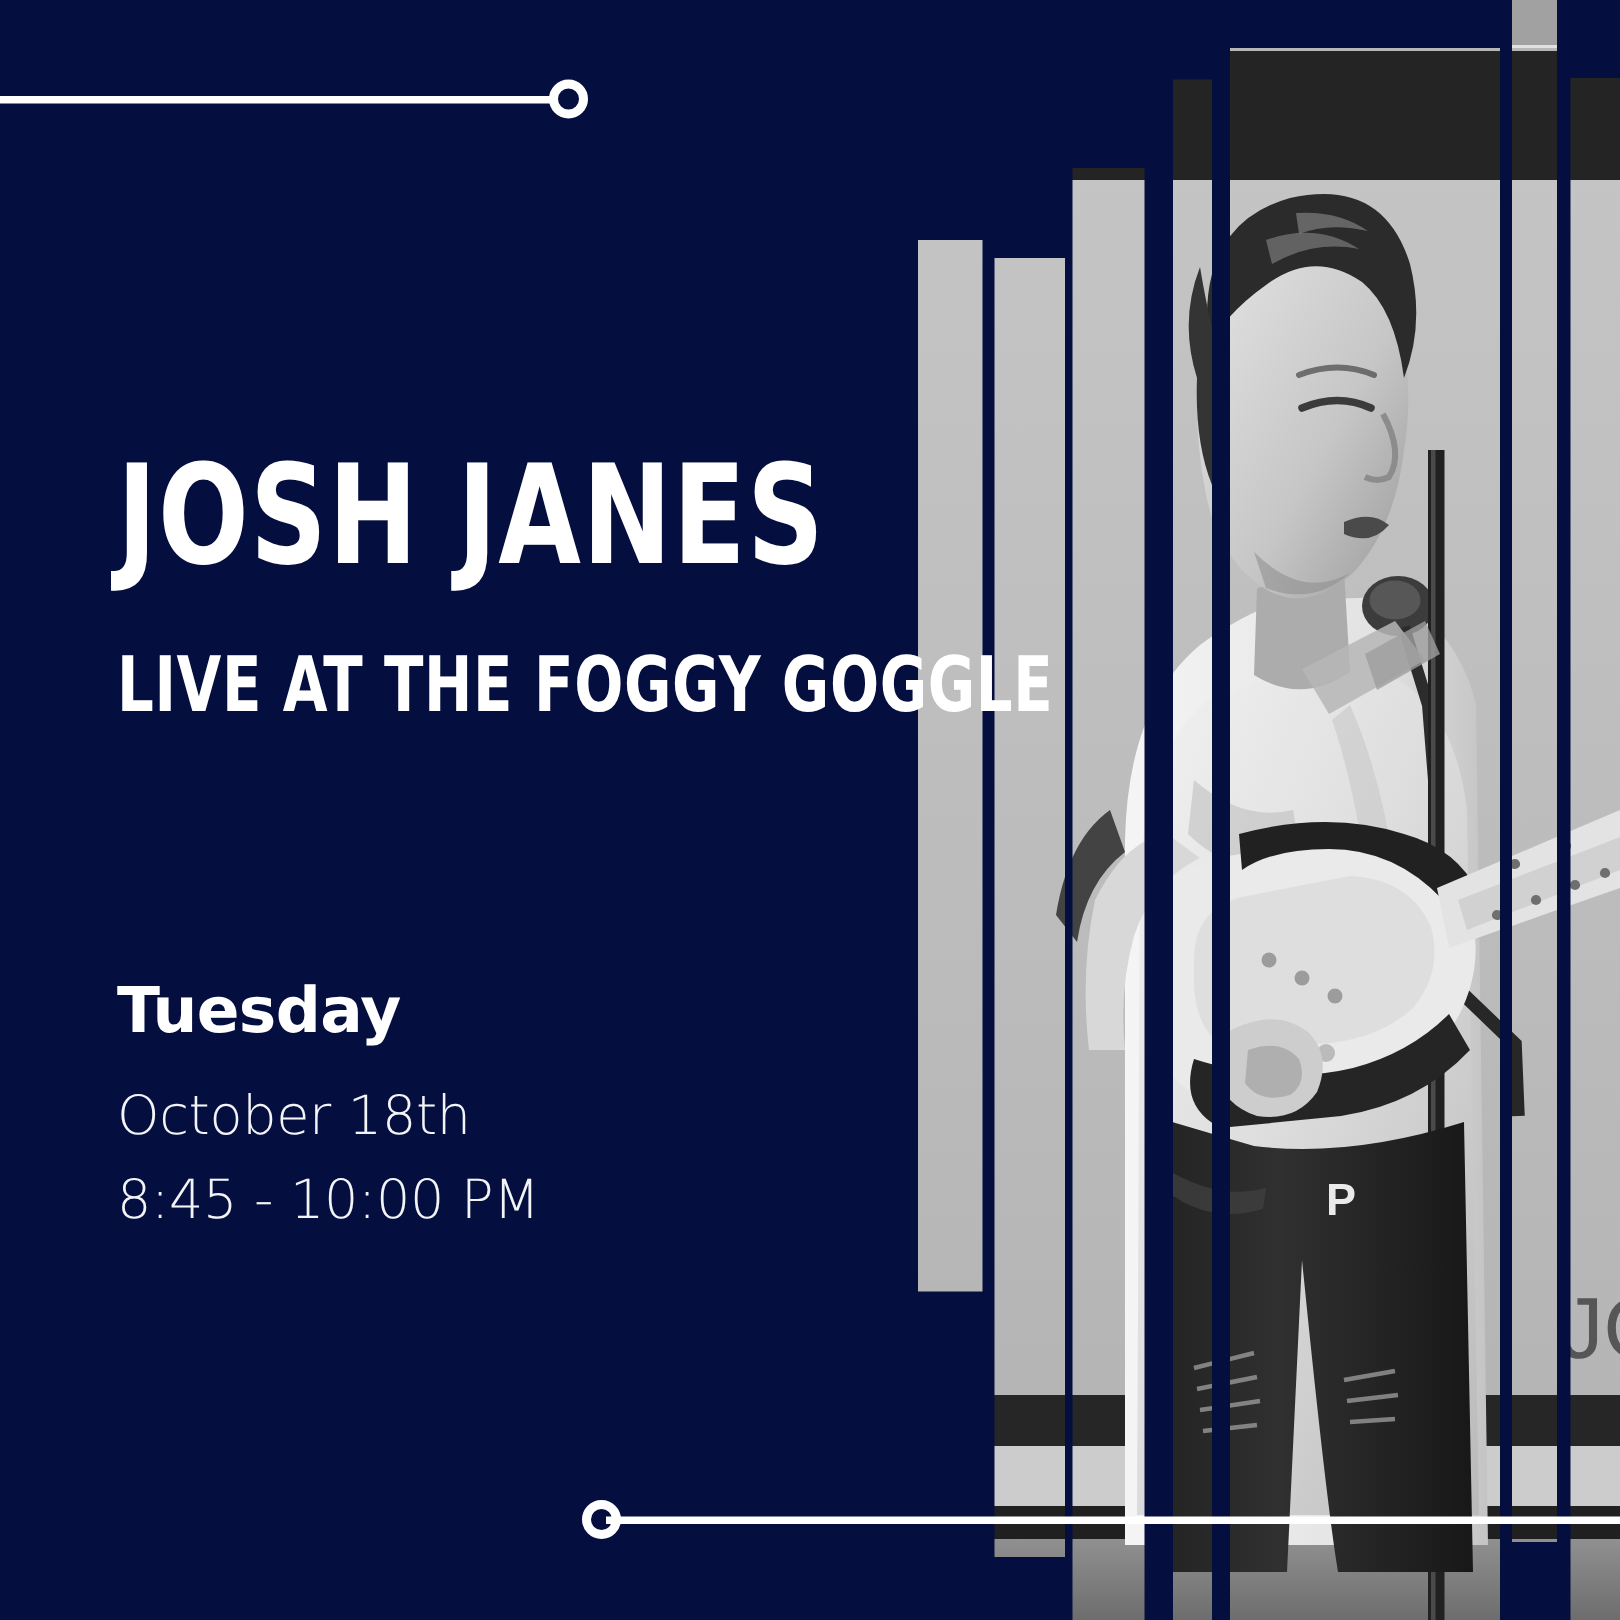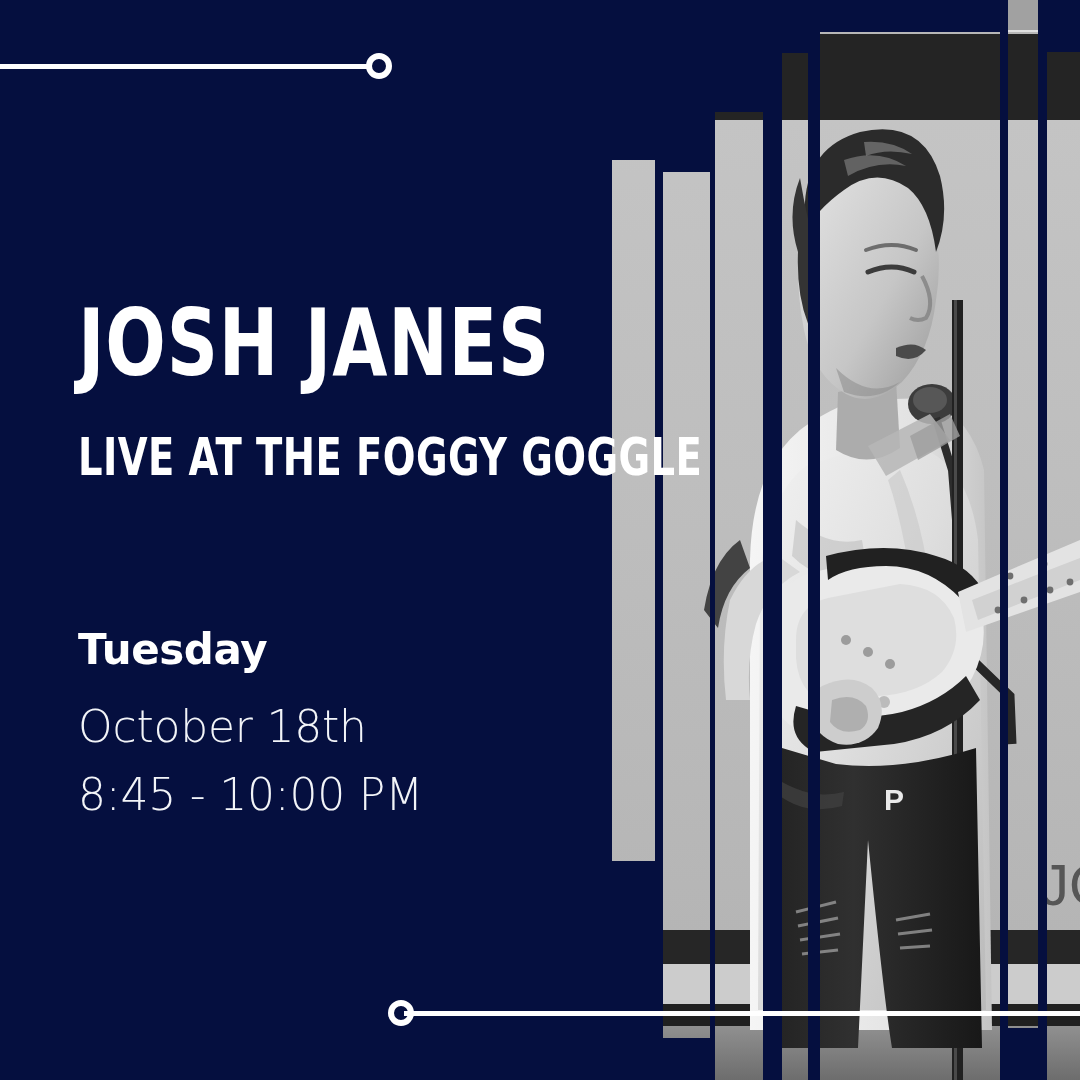--- a/index.html
+++ b/index.html
@@ -80,36 +80,36 @@
     font-weight: 700;
     font-size: 51px;
     line-height: 1;
     letter-spacing: 0.5px;
     transform: scaleX(0.84);
     transform-origin: left center;
     white-space: nowrap;
     margin: 0;
   }
   .details {
-    top: 626px;
+    top: 650px;
     color: #ffffff;
   }
   .detail-day {
     font-family: "DejaVu Sans", sans-serif;
     font-weight: 700;
     font-size: 42px;
     line-height: 1.16;
     letter-spacing: -0.4px;
     margin: 0 0 18px 0;
     white-space: nowrap;
   }
   .detail-line {
     font-family: "DejaVu Sans", sans-serif;
     font-weight: 300;
-    font-size: 44px;
+    font-size: 36px;
     line-height: 1.55;
     letter-spacing: -0.2px;
     margin: 0;
     white-space: nowrap;
     color: #f2f4f8;
   }
 </style>
 </head>
 <body>
 

